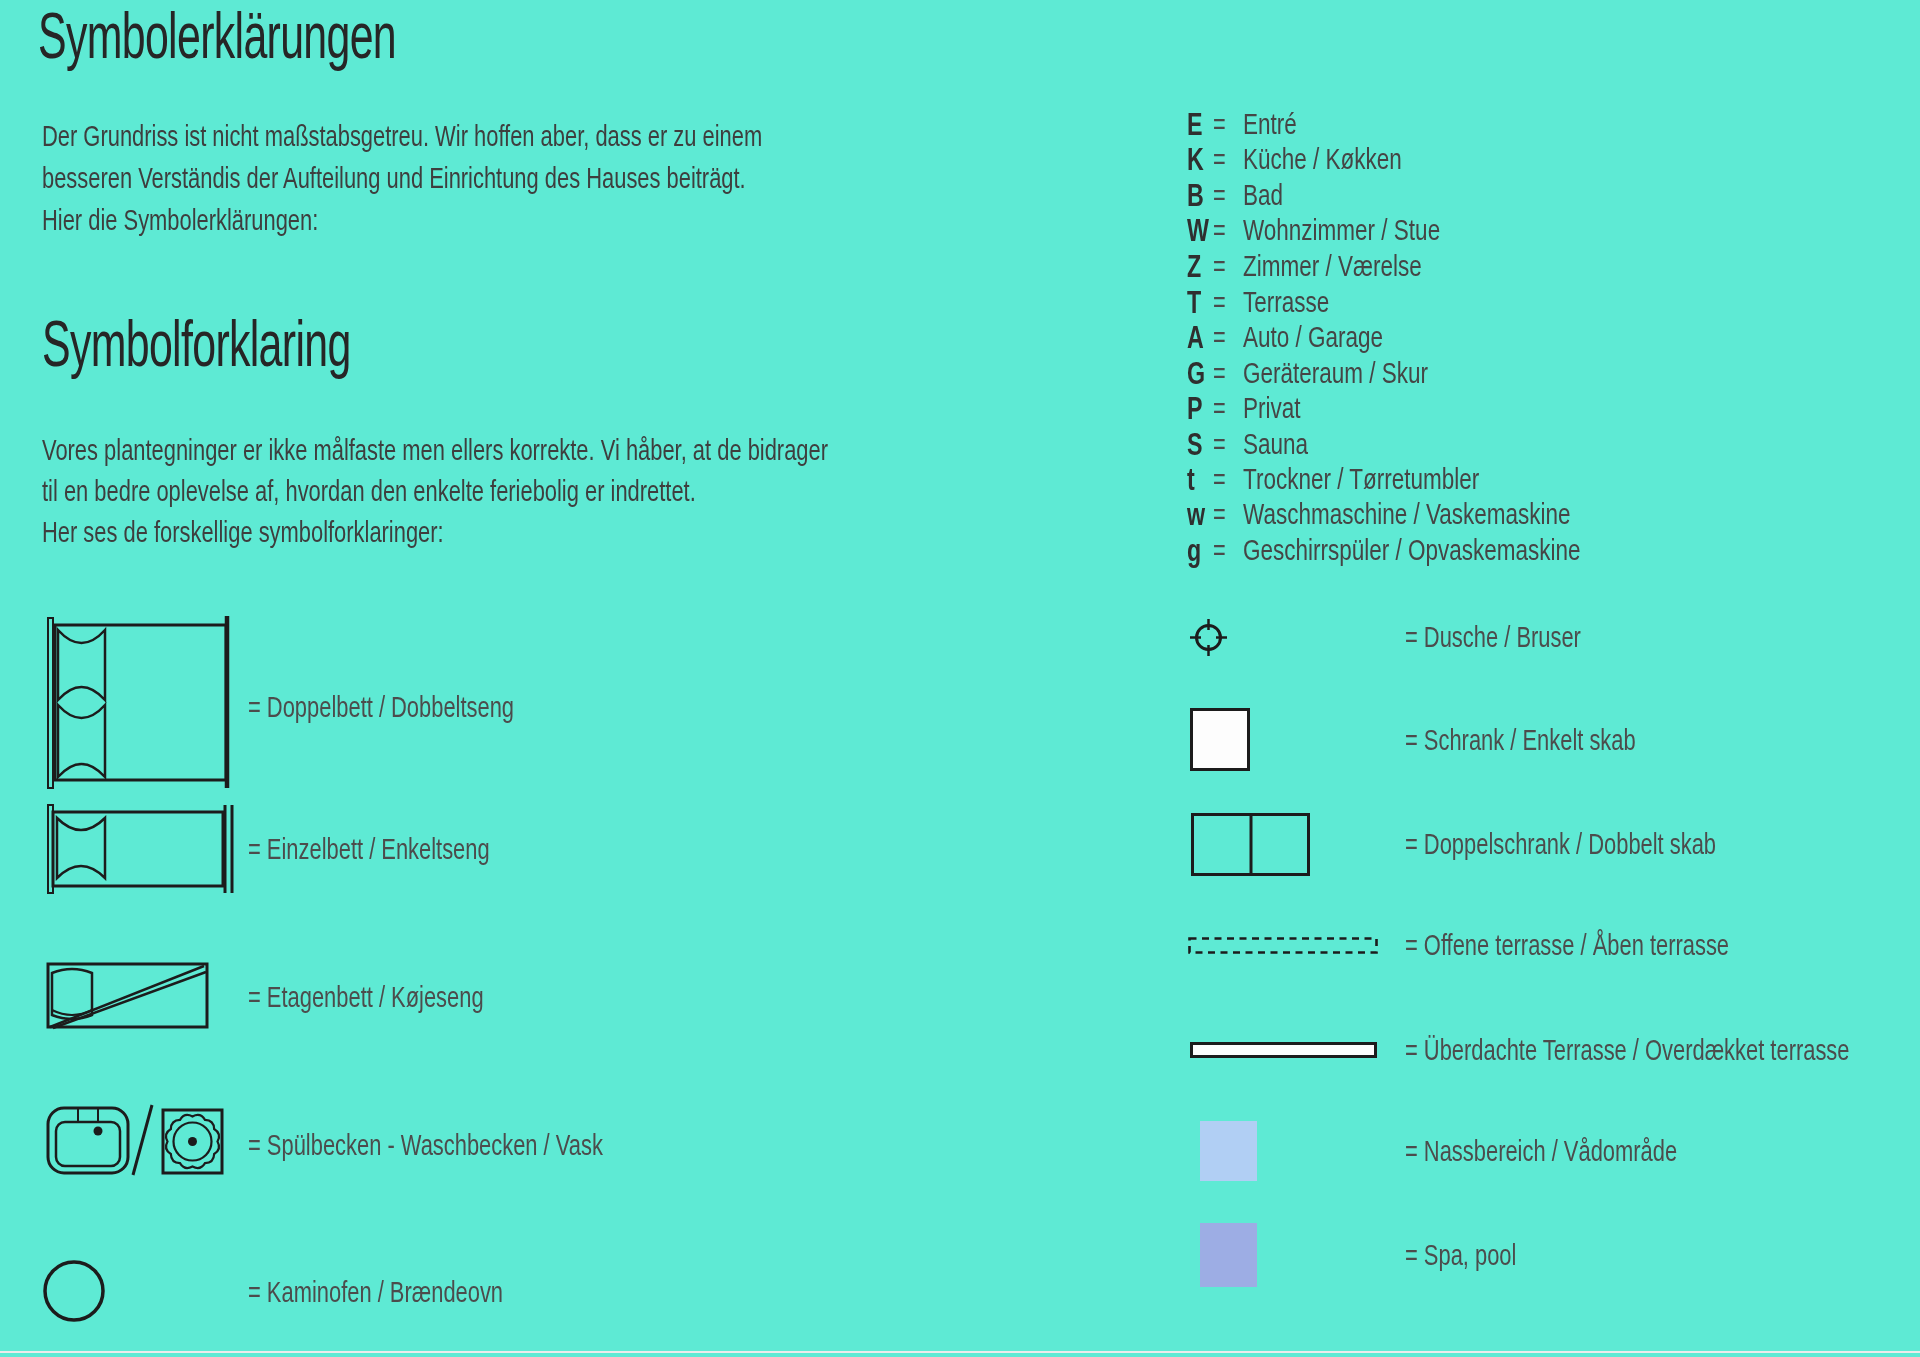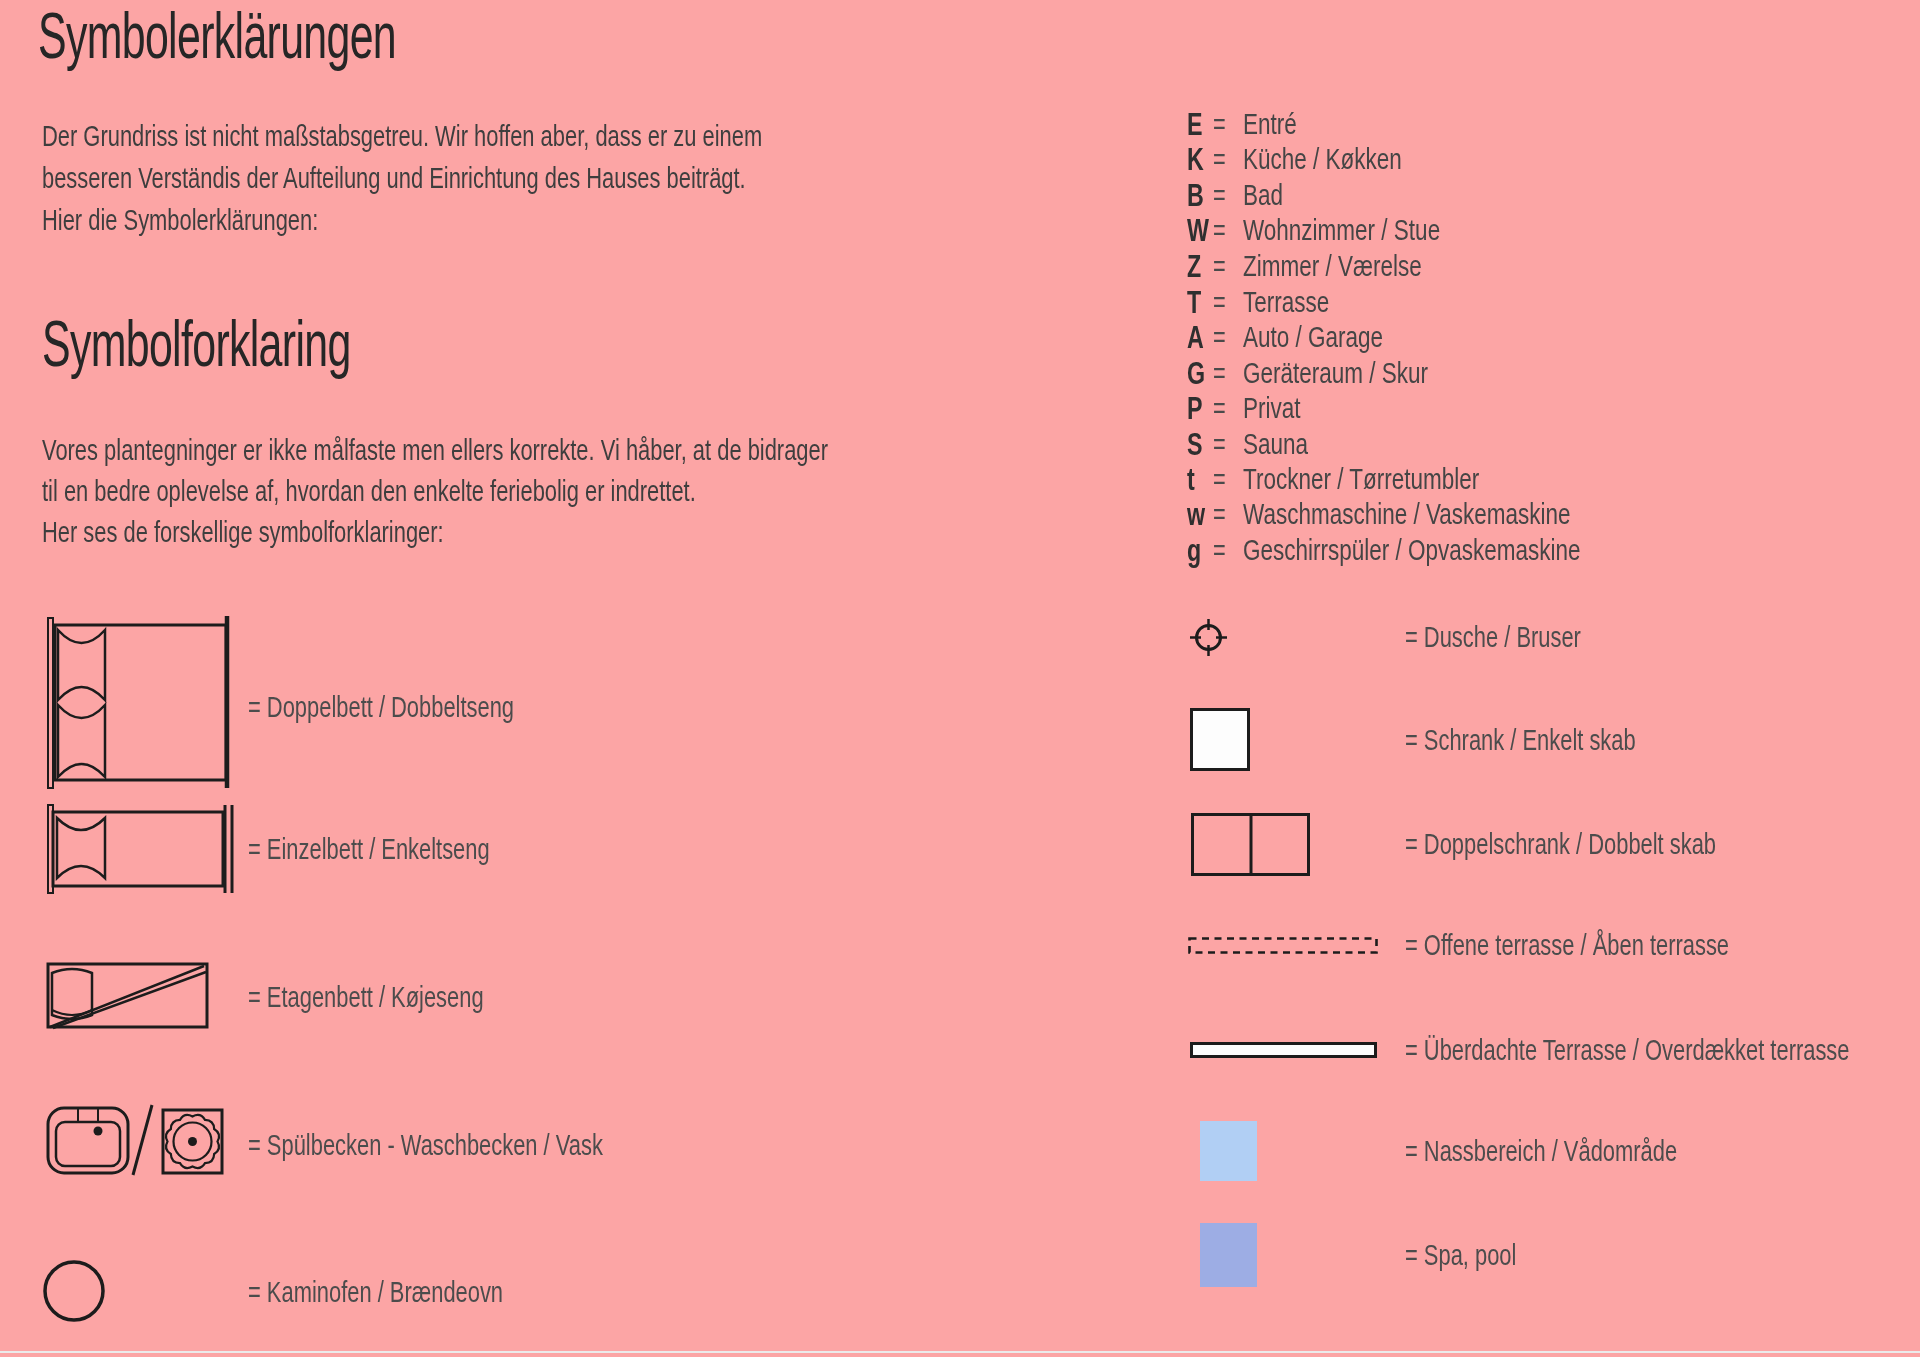--- a/index.html
+++ b/index.html
@@ -1,16 +1,16 @@
 <!DOCTYPE html>
 <html><head>
 <meta charset="utf-8">
 <style>
   html,body{margin:0;padding:0;background:#ffffff;}
-  .page{position:relative;width:1920px;height:1357px;background:#fca5a5;overflow:hidden;
+  .page{position:relative;width:1920px;height:1357px;background:#5eead4;overflow:hidden;
         font-family:"Liberation Sans",sans-serif;color:#3d3d3d;}
   .title{position:absolute;font-size:64px;line-height:72px;color:#262626;font-weight:400;
          letter-spacing:-1px;white-space:nowrap;transform:scaleX(0.67);transform-origin:0 0;}
   .para{position:absolute;transform:scaleX(0.73);transform-origin:0 0;color:#3e3e3e;}
   .para .pline{font-size:30px;line-height:42px;white-space:nowrap;}
   .para.da .pline{line-height:41px;}
   .letterlegend{position:absolute;left:1187px;top:107px;width:620px;height:480px;}
   .lrow{position:absolute;left:0;height:34px;width:620px;}
   .lletter{position:absolute;left:0;top:0;font-weight:700;font-size:31px;color:#2f2f2f;
            transform:scaleX(0.75);transform-origin:0 0;white-space:nowrap;}

